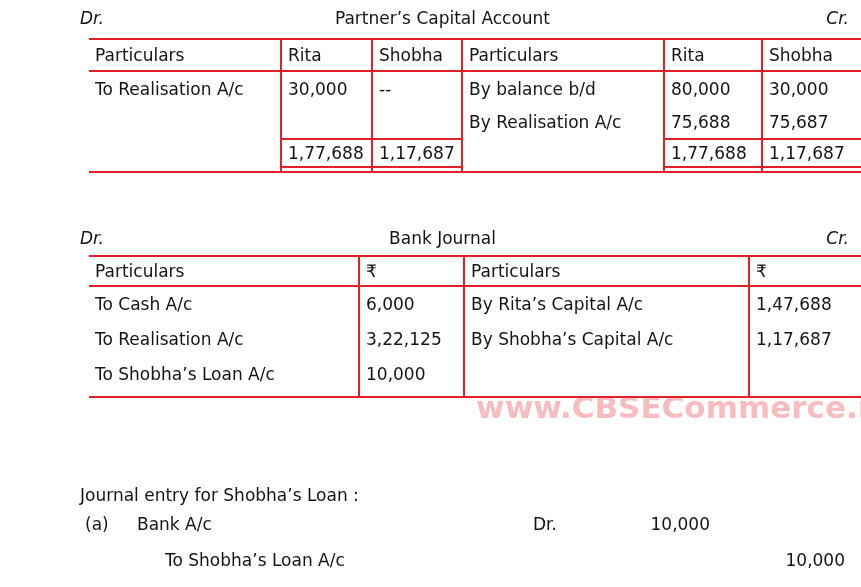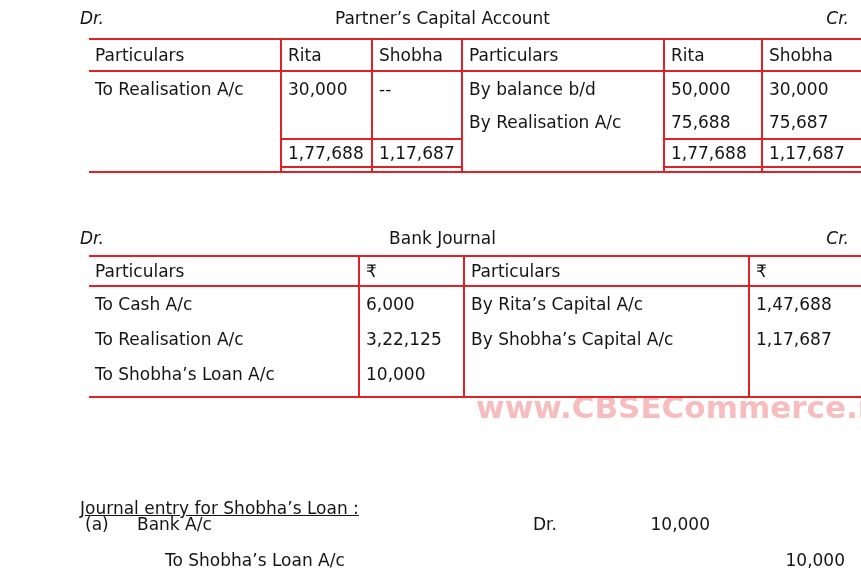--- a/index.html
+++ b/index.html
@@ -46,21 +46,21 @@
   tr.sp1 td,tr.sp2 td{padding:0;}
   
   .watermark{
     position:absolute;left:476px;top:389px;z-index:0;
     font-size:31px;font-weight:bold;letter-spacing:0px;
     color:rgba(224,33,40,0.30);white-space:nowrap;
   }
   .layer{position:relative;z-index:1;}
   
   .journal{position:absolute;left:0;top:0;width:861px;z-index:1;}
-  .j-heading{position:absolute;left:80px;top:498px;text-decoration:underline;}
+  .j-heading{position:absolute;left:80px;top:485px;}
   .j-label{position:absolute;left:85px;top:514px;}
   .j-account{position:absolute;left:137px;top:514px;text-align:right;}
   .j-dr{position:absolute;left:533px;top:514px;}
   .j-amt1{position:absolute;left:615px;top:514px;width:95px;text-align:right;}
   .j-credit{position:absolute;left:165px;top:550px;}
   .j-amt2{position:absolute;left:750px;top:550px;width:95px;text-align:right;}
 </style>
 </head>
 <body>
 
@@ -92,21 +92,21 @@
         <th class="vr amt">Rita</th>
         <th class="amt last">Shobha</th>
       </tr>
     </thead>
     <tbody>
       <tr class="row1">
         <td class="vr">To Realisation A/c</td>
         <td class="vr amt">30,000</td>
         <td class="vr amt">--</td>
         <td class="vr">By balance b/d</td>
-        <td class="vr amt">50,000</td>
+        <td class="vr amt">80,000</td>
         <td class="amt last">30,000</td>
       </tr>
       <tr class="row1">
         <td class="vr"></td>
         <td class="vr amt"></td>
         <td class="vr amt"></td>
         <td class="vr">By Realisation A/c</td>
         <td class="vr amt">75,688</td>
         <td class="amt last">75,687</td>
       </tr>

